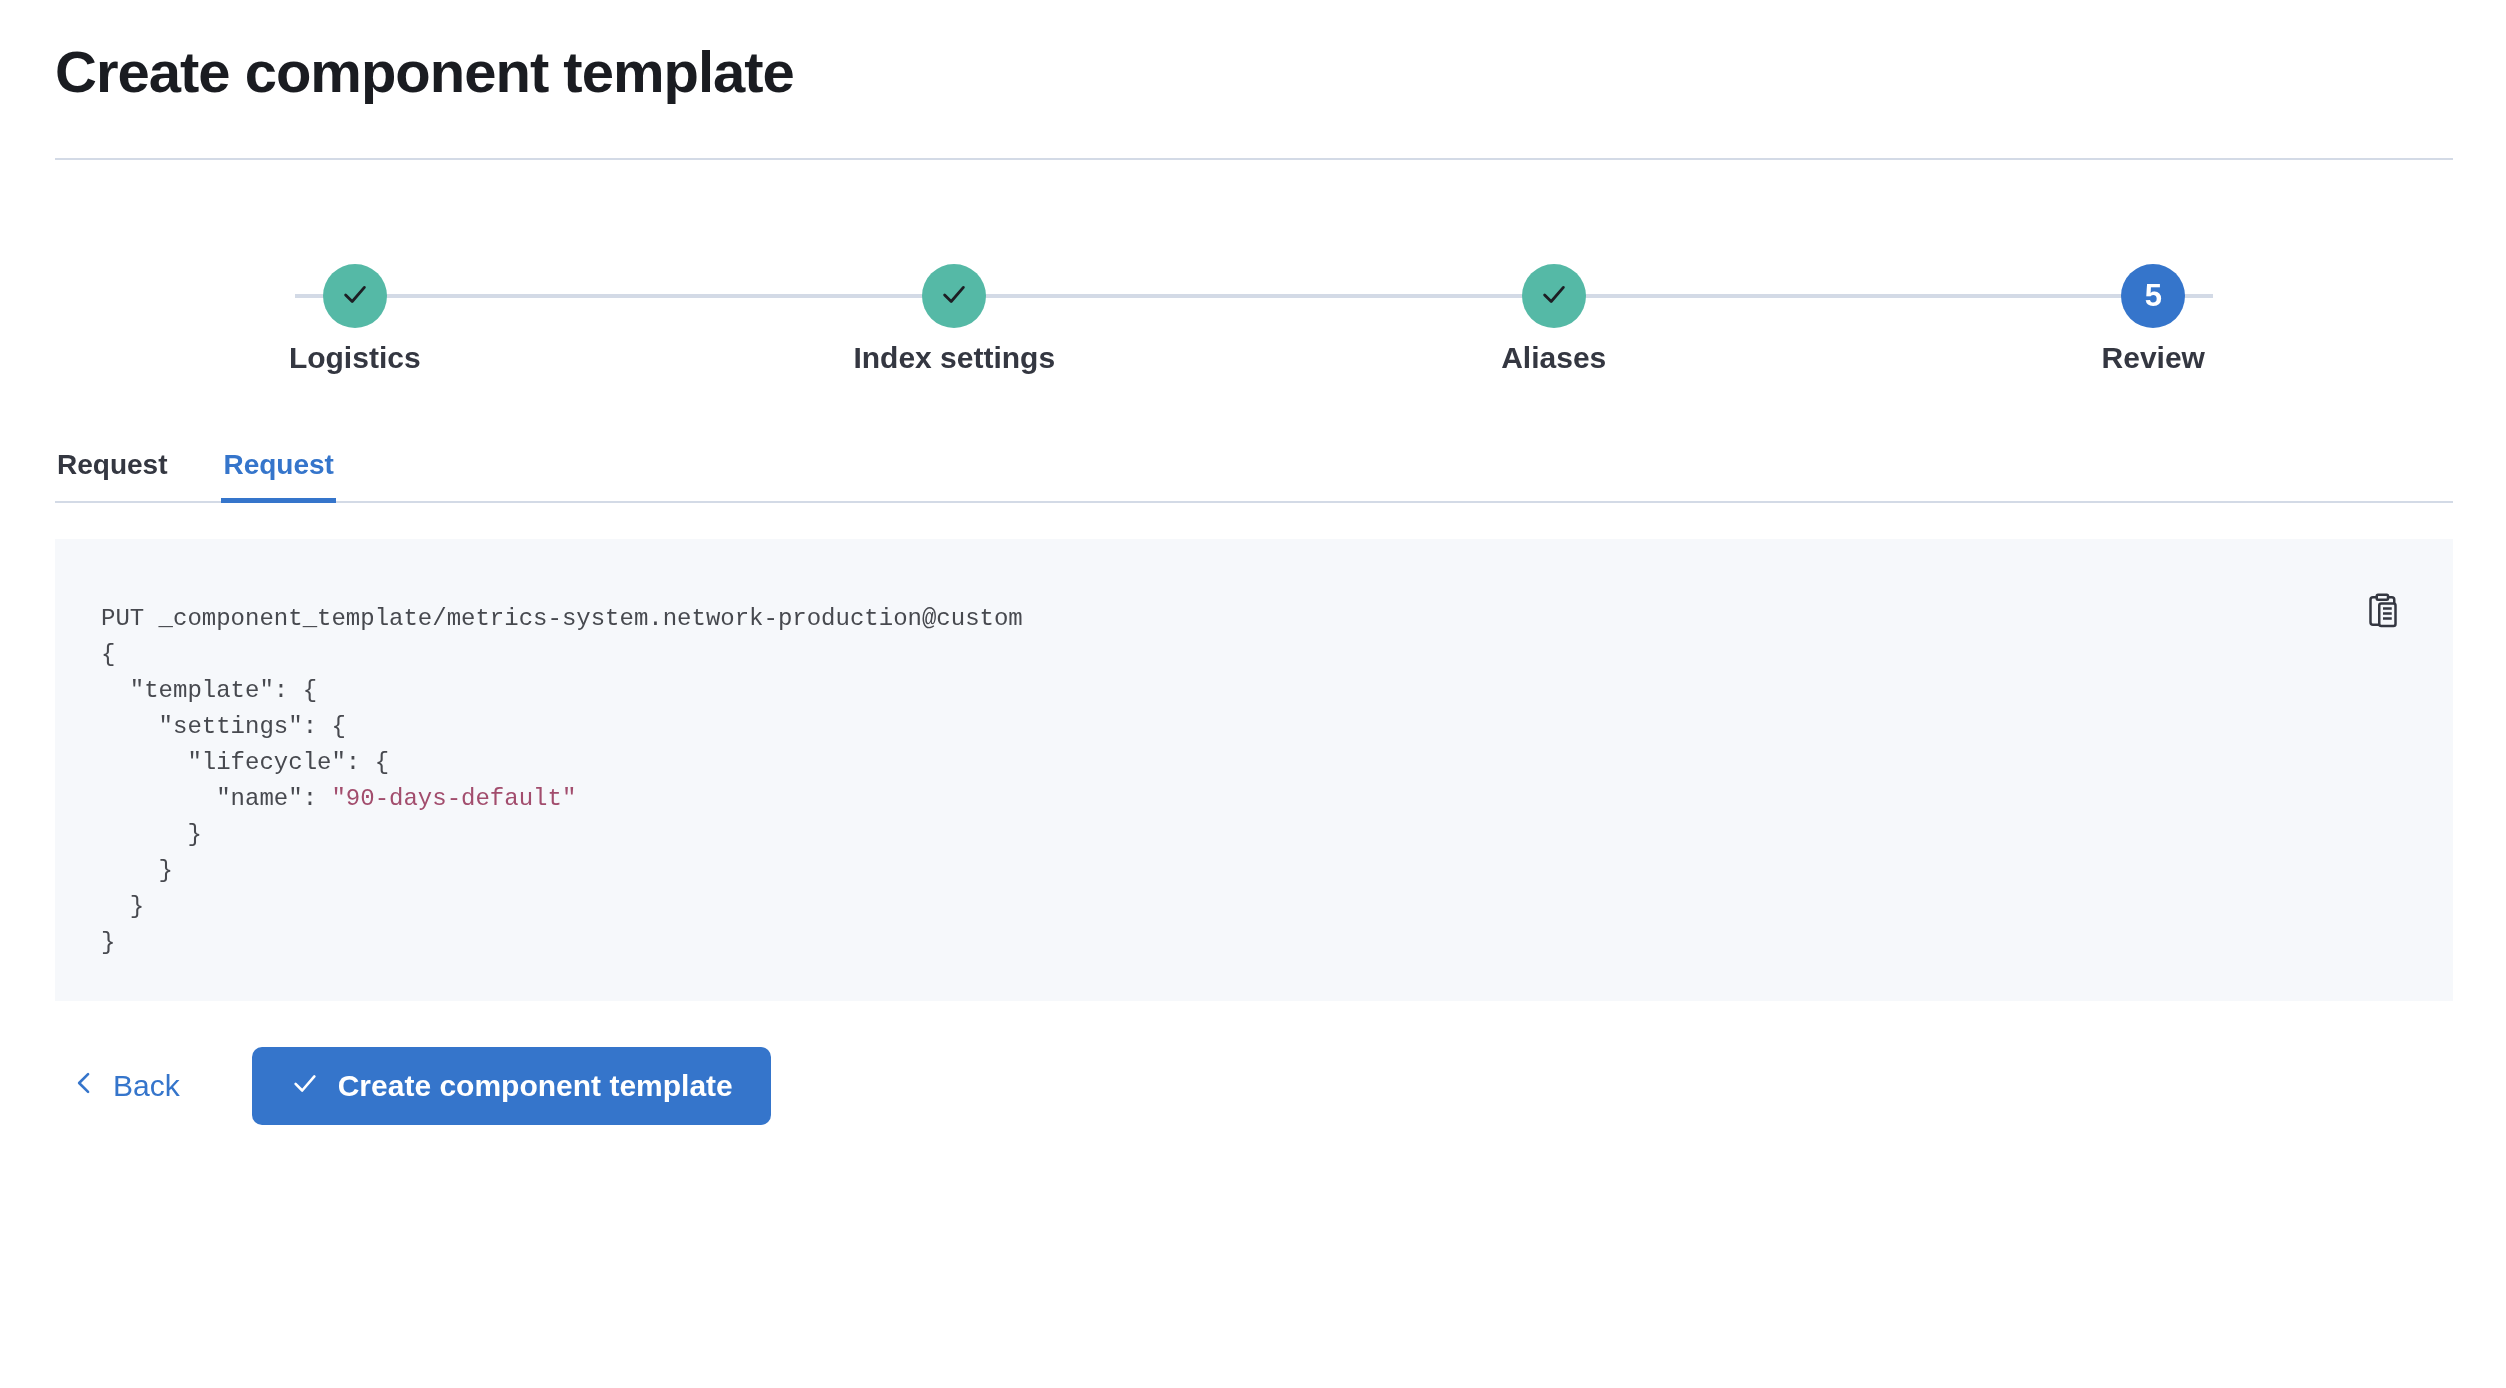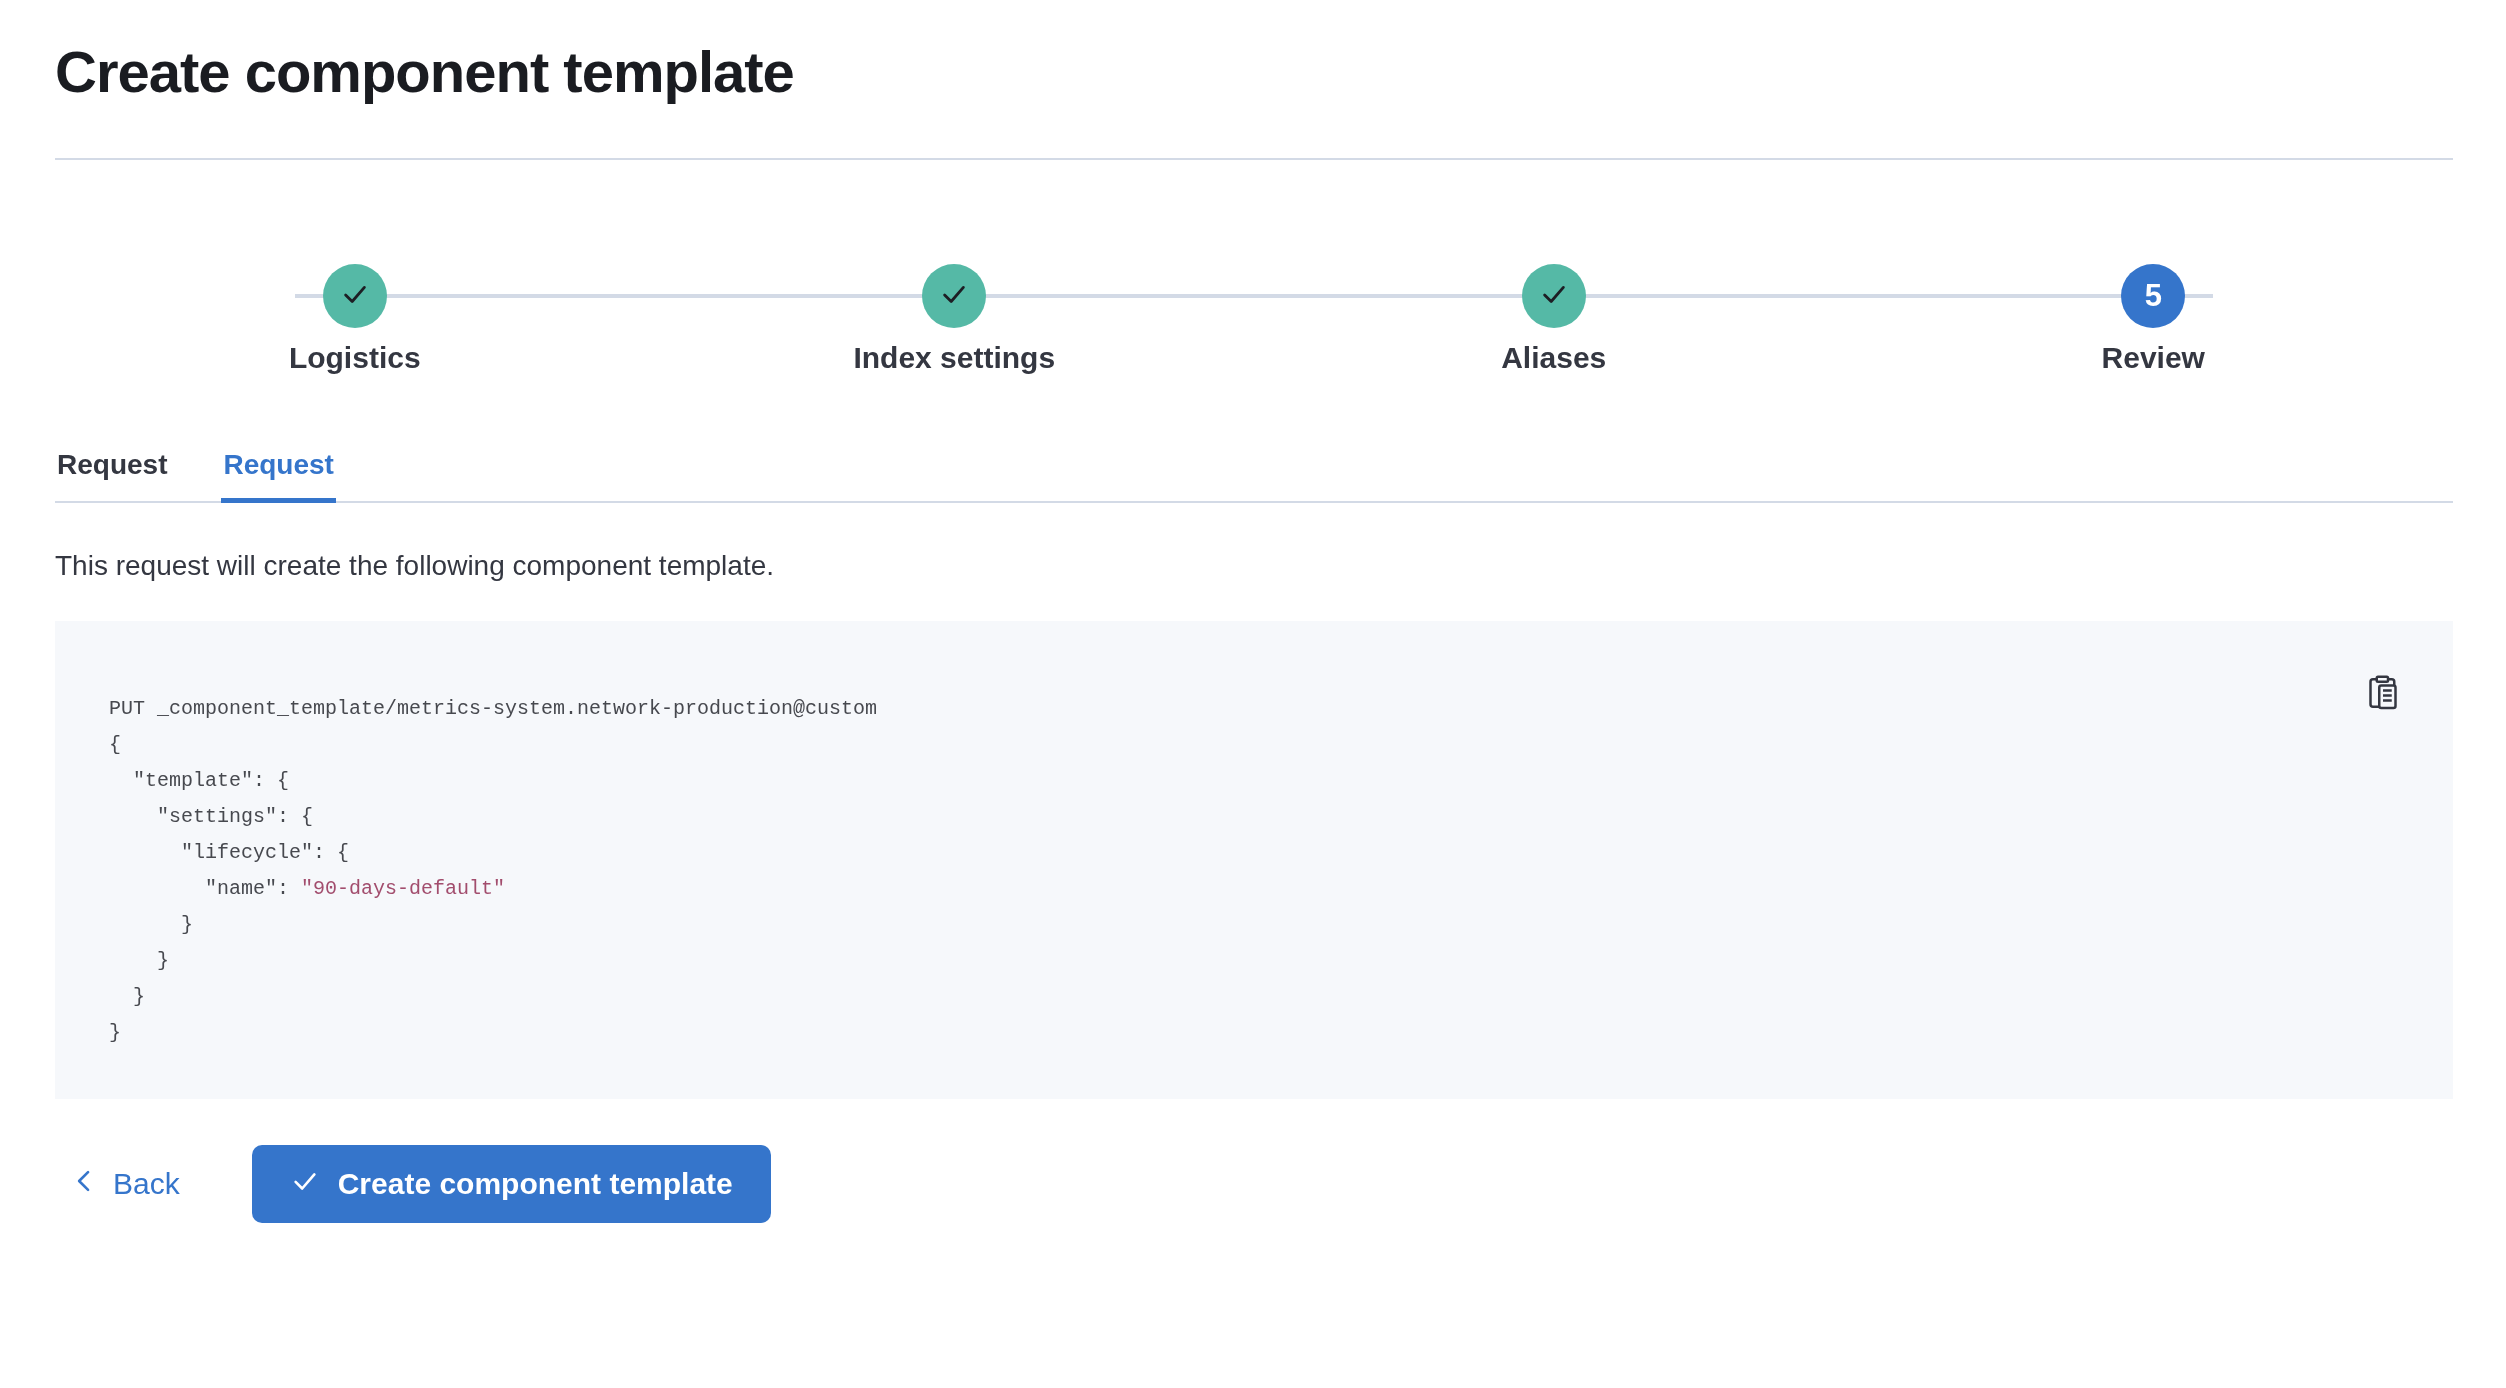--- a/index.html
+++ b/index.html
@@ -131,23 +131,23 @@
   }
 
   
   .code-block {
     position: relative;
     margin-top: 36px;
     background: var(--code_bg);
     padding: 62px 120px 40px 46px;
   }
   .code-block pre {
-    margin: 8px;
+    margin: 0;
     font-family: "Liberation Mono", "DejaVu Sans Mono", monospace;
-    font-size: 20px;
+    font-size: 24px;
     line-height: 36px;
     color: var(--code_text);
     white-space: pre;
   }
   .code-line .string { color: var(--code_string); }
   .copy-btn {
     position: absolute;
     top: 46px;
     right: 44px;
     width: 52px; height: 52px;
@@ -251,21 +251,20 @@
     <div class="step-label">Review</div>
   </div>
 </div>
 
 
   <div class="tabs">
     <div class="tab">Request</div>
     <div class="tab active">Request</div>
   </div>
 
-  <p class="request-description">This request will create the following component template.</p>
 
   <div class="code-block">
     <pre id="code"><div class="code-line"><span class="plain">PUT _component_template/metrics-system.network-production@custom</span></div><div class="code-line"><span class="plain">{</span></div><div class="code-line"><span class="plain">  "template": {</span></div><div class="code-line"><span class="plain">    "settings": {</span></div><div class="code-line"><span class="plain">      "lifecycle": {</span></div><div class="code-line"><span class="plain">        "name": </span><span class="string">"90-days-default"</span></div><div class="code-line"><span class="plain">      }</span></div><div class="code-line"><span class="plain">    }</span></div><div class="code-line"><span class="plain">  }</span></div><div class="code-line"><span class="plain">}</span></div></pre>
     <button class="copy-btn">
       <span>
         <svg width="40" height="40" viewBox="0 0 16 16" fill="none" stroke="#343741" stroke-width="1">
           <path d="M6 2.5 H4 A1 1 0 0 0 3 3.5 V12.5 A1 1 0 0 0 4 13.5 H6.5"></path>
           <path d="M10 2.5 H11.5 A1 1 0 0 1 12.5 3.5 V5"></path>
           <rect x="5.5" y="1.5" width="4.5" height="2" rx="0.5"></rect>
           <rect x="6.5" y="5" width="6.5" height="9" rx="0.8"></rect>

